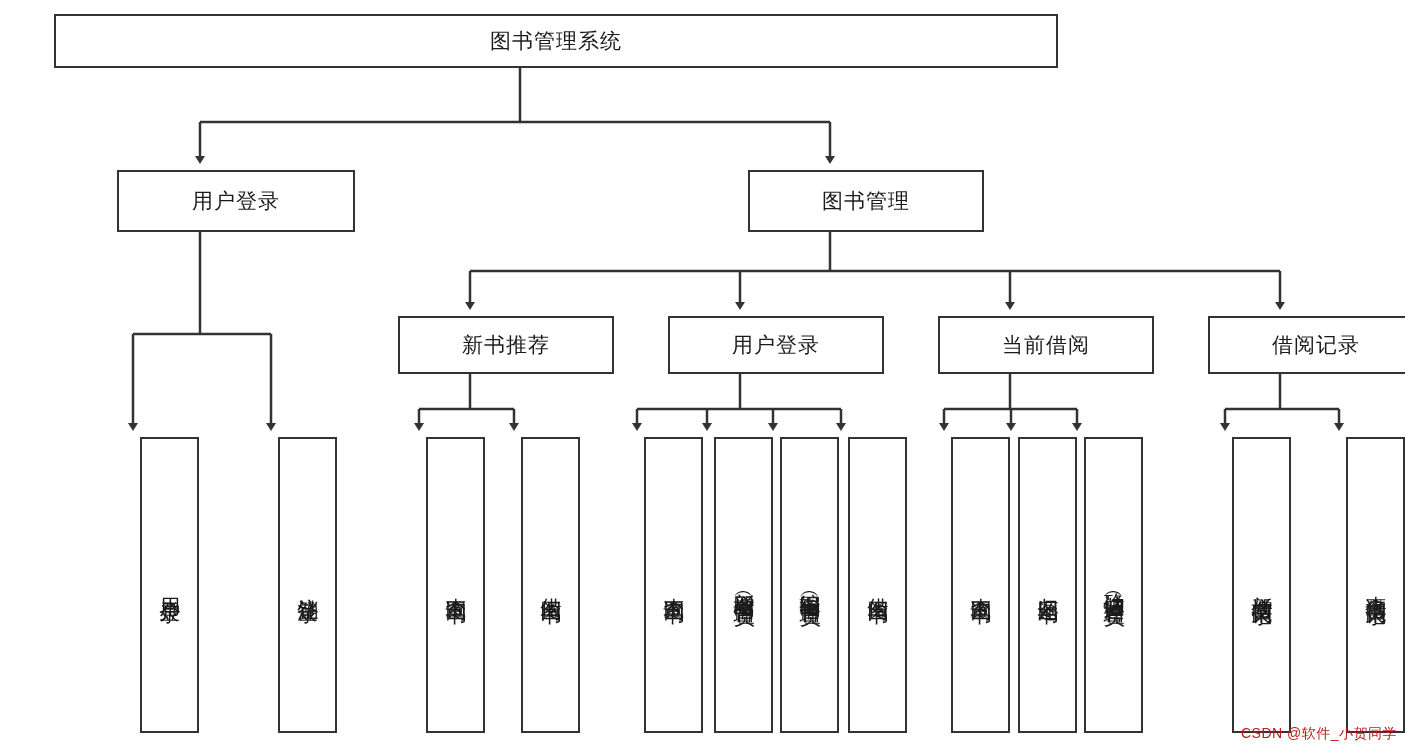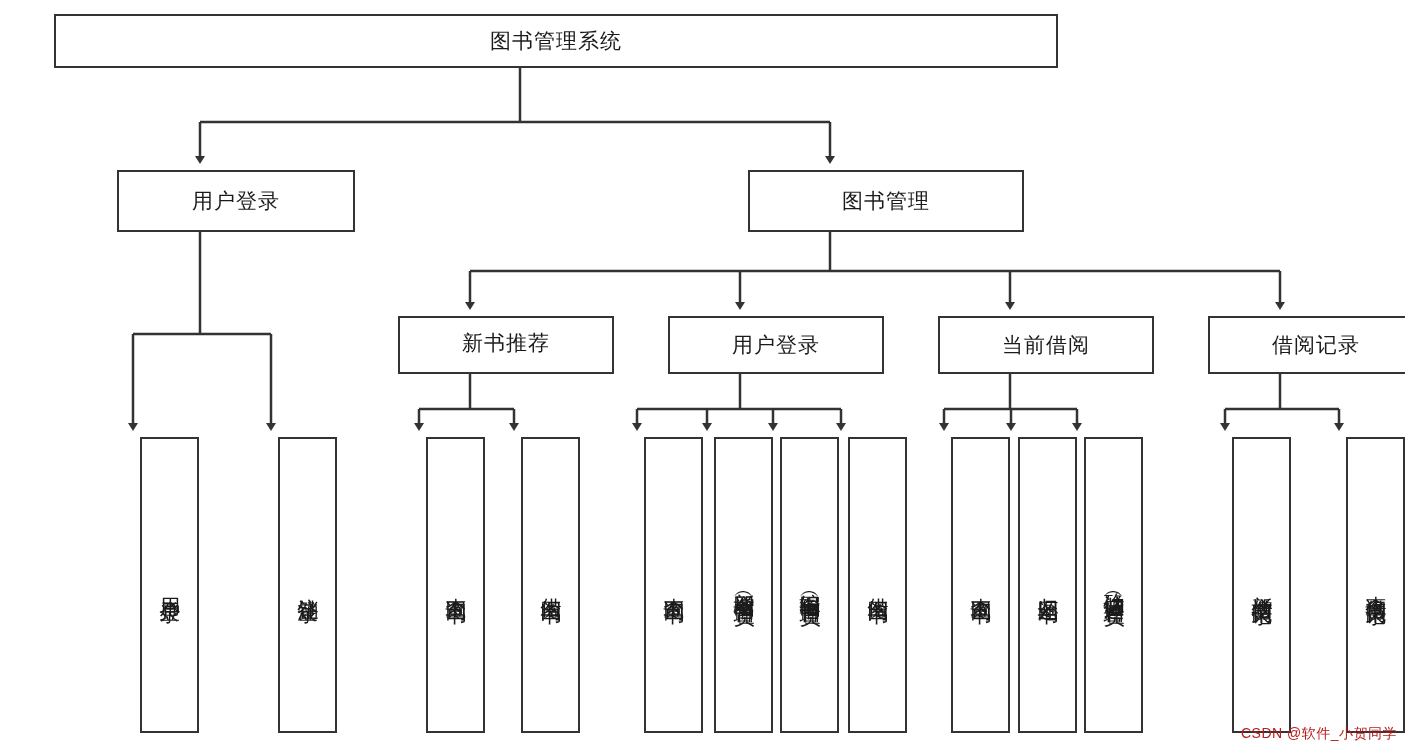--- a/index.html
+++ b/index.html
@@ -120,25 +120,25 @@
     </g>
   </svg>
 
   <div class="node horiz" style="left:18px; top:14px; width:1004px; height:54px;">
     <span class="node-label">图书管理系统</span>
   </div>
 
   <div class="node horiz" style="left:81px; top:170px; width:238px; height:62px;">
     <span class="node-label">用户登录</span>
   </div>
-  <div class="node horiz" style="left:712px; top:170px; width:276px; height:62px;">
+  <div class="node horiz" style="left:712px; top:170px; width:236px; height:62px;">
     <span class="node-label">图书管理</span>
   </div>
 
-  <div class="node horiz" style="left:362px; top:316px; width:216px; height:58px;font-family:Liberation Mono, monospace;">
+  <div class="node horiz" style="left:362px; top:316px; width:216px; height:58px;">
     <span class="node-label">新书推荐</span>
   </div>
   <div class="node horiz" style="left:632px; top:316px; width:216px; height:58px;">
     <span class="node-label">用户登录</span>
   </div>
   <div class="node horiz" style="left:902px; top:316px; width:216px; height:58px;">
     <span class="node-label">当前借阅</span>
   </div>
   <div class="node horiz" style="left:1172px; top:316px; width:216px; height:58px;">
     <span class="node-label">借阅记录</span>

